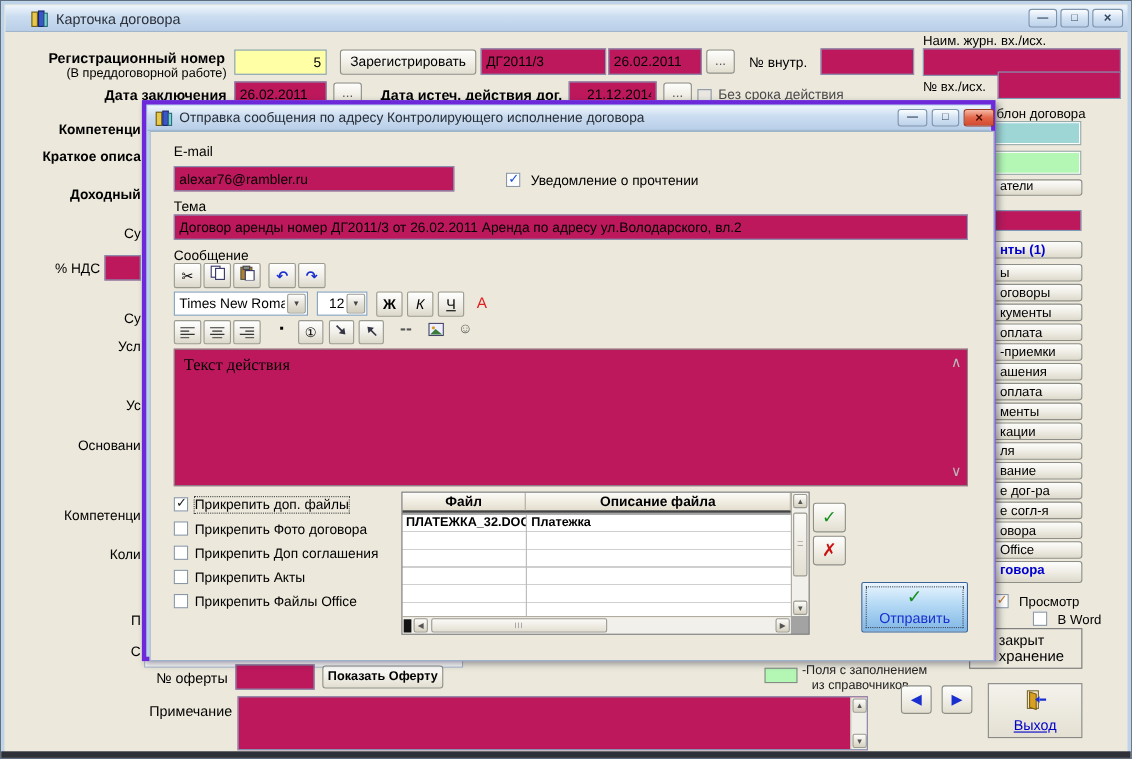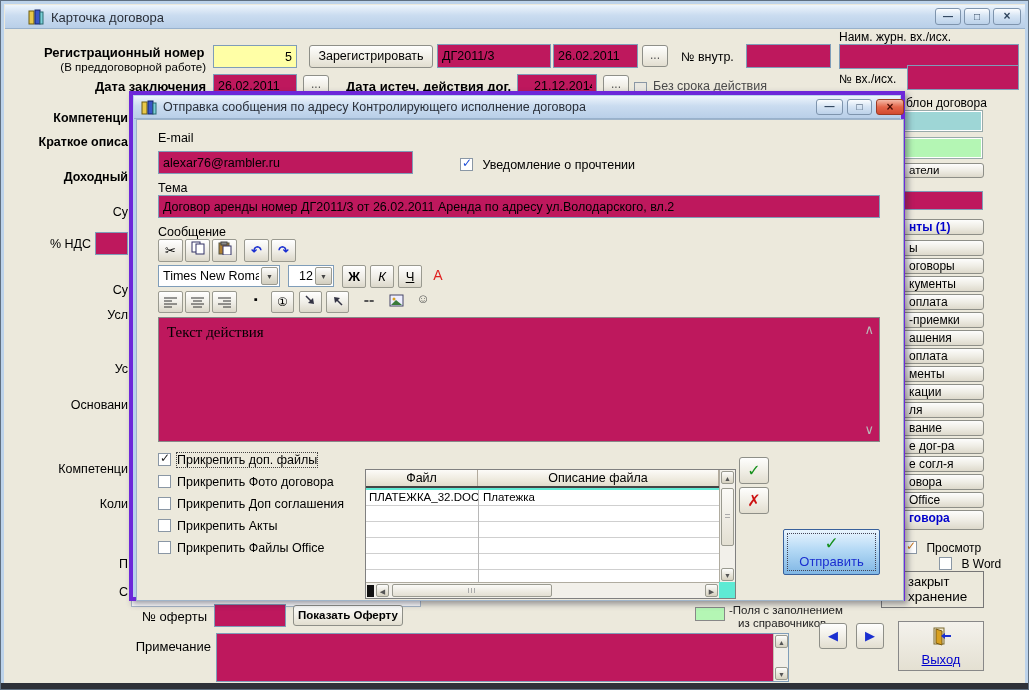--- a/index.html
+++ b/index.html
@@ -41,21 +41,21 @@
   #dlg-body{position:absolute;left:3px;top:24px;width:768px;height:482px;background:#ece9dc;border:1px solid #9fb4c9;}
   .tbtn{position:absolute;width:25px;height:23px;background:linear-gradient(#ffffff,#efede6 55%,#dcd8ca);
     border:1px solid #9a9a90;border-radius:2px;text-align:center;line-height:21px;font-size:13px;}
   .alignbtn svg{margin-top:4px;}
   .ddl{position:absolute;height:22px;background:#fff;border:1px solid #7f9db9;font-size:12.5px;}
   .ddl .val{position:absolute;left:4px;top:3px;right:20px;overflow:hidden;white-space:nowrap;}
   .ddl .arrow{position:absolute;right:1px;top:1px;bottom:1px;width:17px;text-align:center;
     background:linear-gradient(#fdfdfd,#e6e3da 50%,#d2cebf);border:1px solid #9a9a90;border-radius:2px;
     font-size:8px;line-height:18px;color:#444;}
   
-  #ftable{position:absolute;left:232px;top:374px;width:371px;height:130px;background:#5eead4;border:1px solid #808080;}
+  #ftable{position:absolute;left:232px;top:352px;width:371px;height:130px;background:#a3a3a3;border:1px solid #808080;font-weight:bold;}
   .thead{position:absolute;left:0;top:0;right:16px;height:18px;display:flex;
     background:linear-gradient(#fcfbf8,#eeeade 60%,#e2ddcd);border-bottom:2px solid #444;}
   .thead .hc{font-size:12.5px;text-align:center;line-height:17px;border-right:1px solid #b3ab9d;}
   .tbody{position:absolute;left:0;top:20px;right:16px;bottom:16px;
     background:repeating-linear-gradient(to bottom,#fff 0 15px,#cfcfcf 15px 16px);}
   .coldiv{position:absolute;top:0;bottom:0;left:112px;width:1px;background:#b8b8b8;}
   .trow{position:absolute;left:0;top:0;width:100%;height:16px;display:flex;}
   .trow .c1{width:112px;padding:1px 3px;font-size:11.5px;overflow:hidden;white-space:nowrap;}
   .trow .c2{flex:1;padding:1px 5px;font-size:11.5px;overflow:hidden;white-space:nowrap;}
   .vscroll{position:absolute;right:0;top:0;width:16px;bottom:16px;background:#f2f0ea;border-left:1px solid #b0aca0;}

